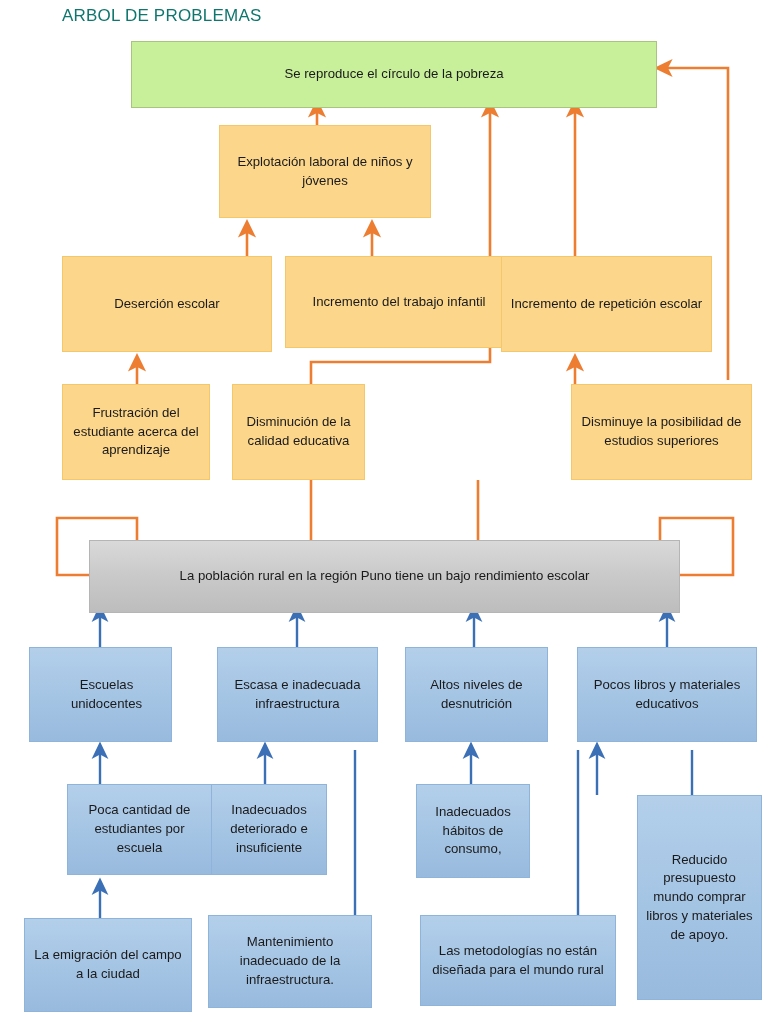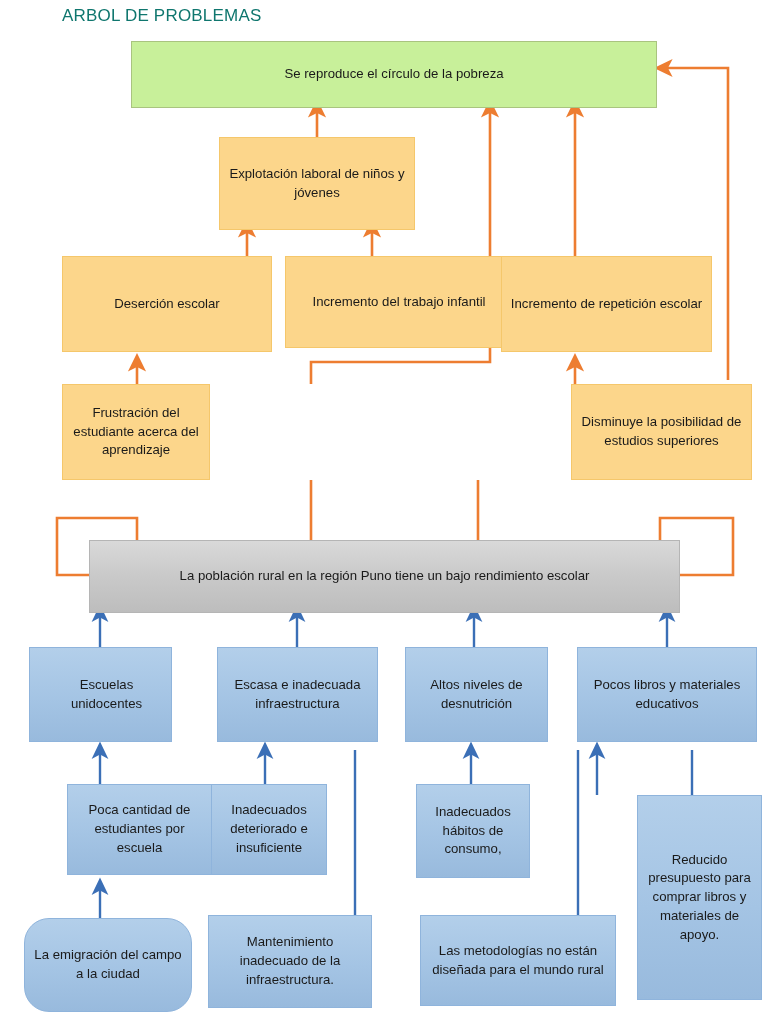--- a/index.html
+++ b/index.html
@@ -115,40 +115,43 @@
       <path d="M355,915 L355,750"></path>
       <path d="M578,915 L578,750"></path>
       <path d="M692,795 L692,750"></path>
     </g>
   </svg>
 
   <div class="node green" style="left:131px; top:41px; width:526px; height:67px;">
     <span class="lbl">Se reproduce el círculo de la pobreza</span>
   </div>
 
-  <div class="node orange" style="left:219px; top:125px; width:196px; height:93px;margin-top:12px;">
+  <div class="node orange" style="left:219px; top:125px; width:212px; height:93px;">
     <span class="lbl">Explotación laboral de niños y jóvenes</span>
   </div>
 
   <div class="node orange" style="left:62px; top:256px; width:210px; height:96px;">
     <span class="lbl">Deserción escolar</span>
   </div>
 
   <div class="node orange" style="left:285px; top:256px; width:228px; height:92px;">
     <span class="lbl">Incremento del trabajo infantil</span>
   </div>
 
   <div class="node orange" style="left:501px; top:256px; width:211px; height:96px;">
     <span class="lbl">Incremento de repetición escolar</span>
   </div>
 
   <div class="node orange left-text" style="left:62px; top:384px; width:148px; height:96px;">
     <span class="lbl">Frustración del estudiante acerca del aprendizaje</span>
   </div>
 
+  <div class="node orange" style="left:232px; top:384px; width:133px; height:96px;">
+    <span class="lbl">Disminución de la calidad educativa</span>
+  </div>
 
 
   <div class="node orange" style="left:571px; top:384px; width:181px; height:96px;">
     <span class="lbl">Disminuye la posibilidad de estudios superiores</span>
   </div>
 
   <div class="node gray" style="left:89px; top:540px; width:591px; height:73px;">
     <span class="lbl">La población rural en la región Puno tiene un bajo rendimiento escolar</span>
   </div>
 
@@ -174,24 +177,24 @@
 
   <div class="node blue left-text" style="left:211px; top:784px; width:116px; height:91px;">
     <span class="lbl">Inadecuados deteriorado e insuficiente</span>
   </div>
 
   <div class="node blue left-text" style="left:416px; top:784px; width:114px; height:94px;">
     <span class="lbl">Inadecuados hábitos de consumo,</span>
   </div>
 
   <div class="node blue" style="left:637px; top:795px; width:125px; height:205px;">
-    <span class="lbl">Reducido presupuesto para comprar libros y materiales de apoyo.</span>
-  </div>
-
-  <div class="node blue" style="left:24px; top:918px; width:168px; height:94px;border-radius:25px;">
+    <span class="lbl">Reducido presupuesto mundo comprar libros y materiales de apoyo.</span>
+  </div>
+
+  <div class="node blue" style="left:24px; top:918px; width:168px; height:94px;">
     <span class="lbl">La emigración del campo a la ciudad</span>
   </div>
 
   <div class="node blue" style="left:208px; top:915px; width:164px; height:93px;">
     <span class="lbl">Mantenimiento inadecuado de la infraestructura.</span>
   </div>
 
   <div class="node blue" style="left:420px; top:915px; width:196px; height:91px;">
     <span class="lbl">Las metodologías no están diseñada para el mundo rural</span>
   </div>

